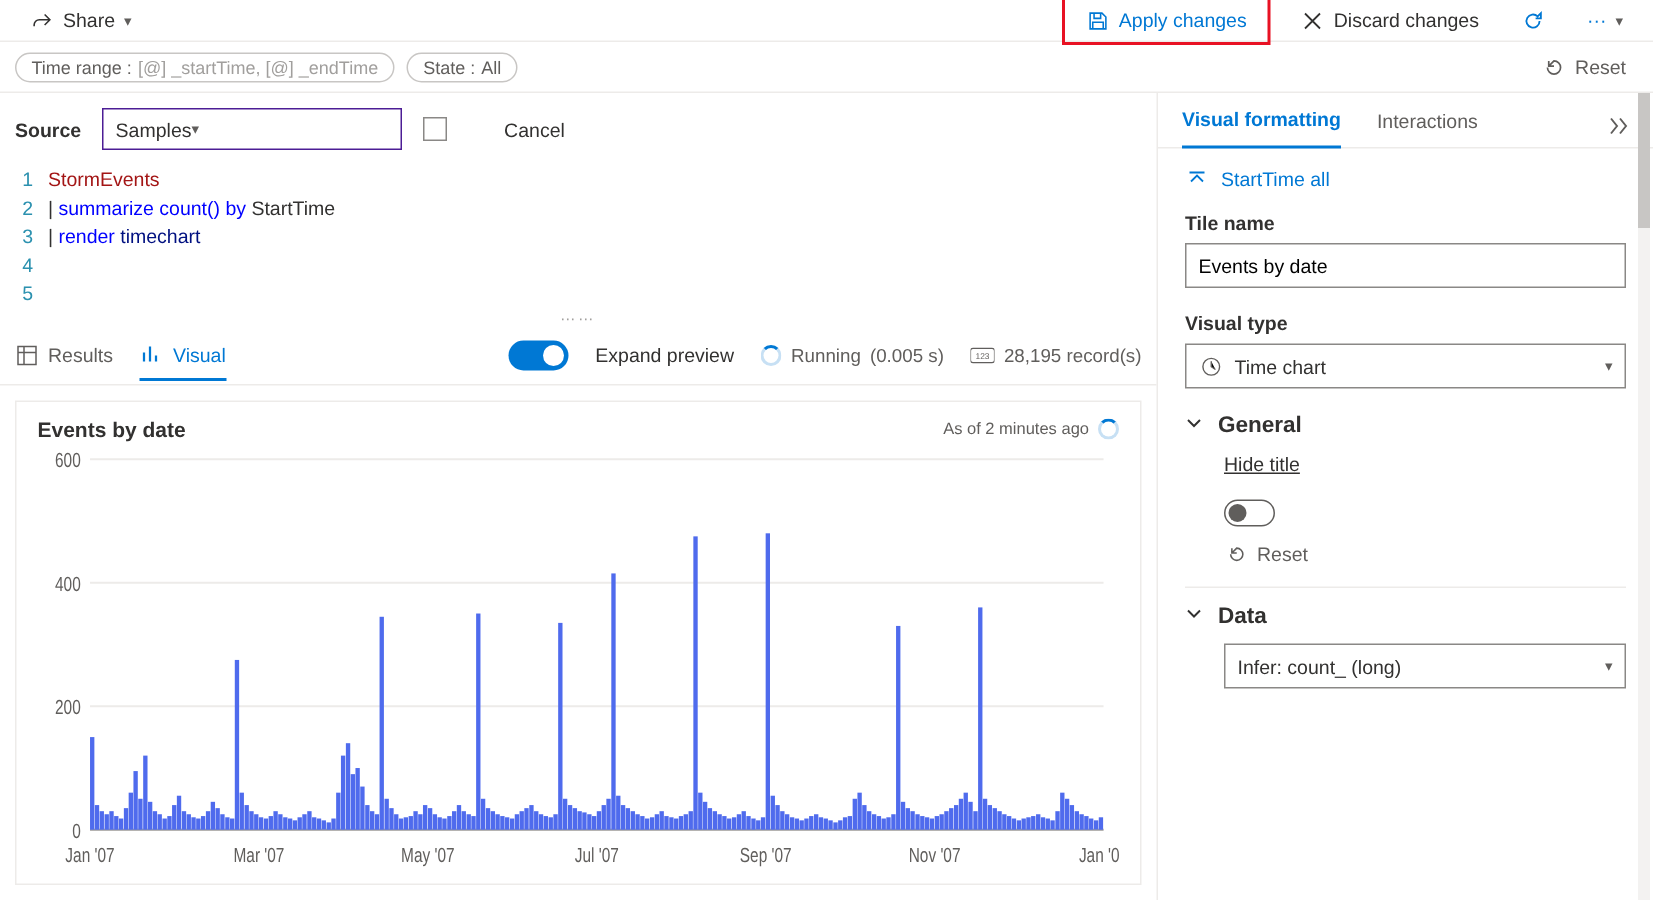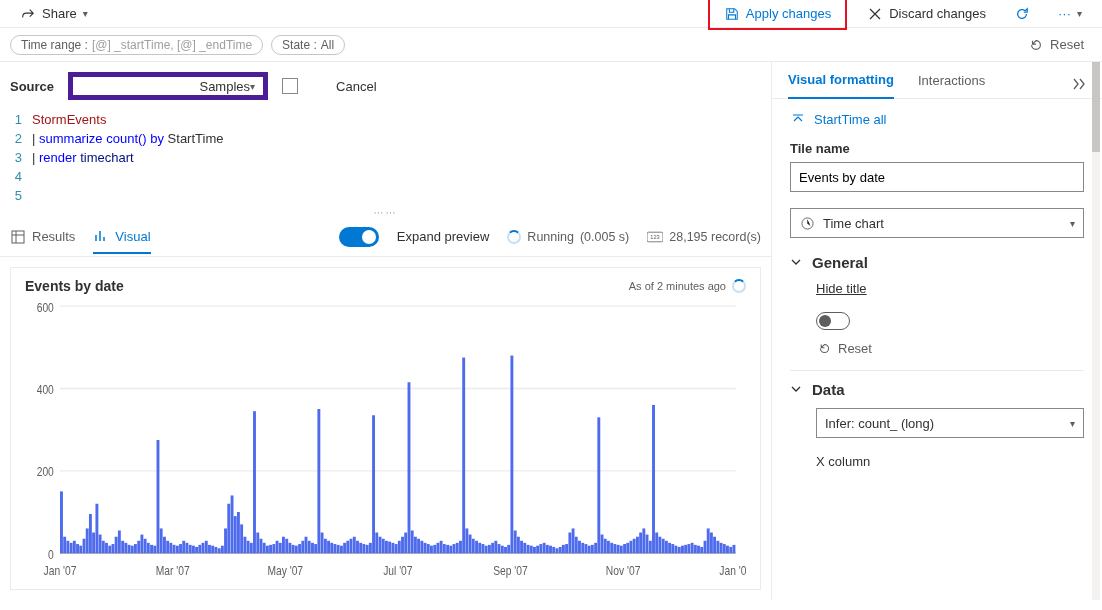--- a/index.html
+++ b/index.html
@@ -22,21 +22,21 @@
   .filter-row .right { margin-left: auto; display: flex; align-items: center; gap: 6px; color: #605e5c; }
 
   
   .main { display: flex; height: calc(610px - 38px - 34px); }
   .left-col { flex: 1; display: flex; flex-direction: column; border-right: 1px solid #edebe9; min-width: 0; }
   .right-col { width: 330px; display: flex; flex-direction: column; }
 
   
   .source-row { display: flex; align-items: center; gap: 14px; padding: 10px 10px 6px 10px; }
   .source-row label { font-weight: 600; }
-  .select { border: 5px solid #4c1d95; height: 28px; display: flex; align-items: center; padding: 0 8px; min-width: 200px; justify-content: flex-end; font-size: 13px; }
+  .select { border: 1px solid #4c1d95; height: 28px; display: flex; align-items: center; padding: 0 8px; min-width: 200px; justify-content: flex-start; font-size: 13px; }
   .checkbox-box { width: 16px; height: 16px; border: 1px solid #8a8886; }
   .cancel-btn { color: #323130; }
 
   
   .editor { display: flex; font-family: Consolas, monospace; font-size: 13px; padding: 4px 0 2px 0; }
   .gutter { width: 32px; text-align: right; color: #2b91af; padding-right: 10px; }
   .gutter div { line-height: 19px; }
   .code { flex: 1; }
   .code div { line-height: 19px; white-space: pre; }
   .kw { color: #0000ff; }
@@ -482,20 +482,21 @@
           <svg width="14" height="14" viewBox="0 0 14 14">
               <path stroke="#0078d4" stroke-width="1.2" fill="none" d="M3 9l4-4 4 4M2 3h10"></path>
             </svg>
         </span>
         <span>StartTime all</span>
       </div>
 
       <div class="field-label">Tile name</div>
       <input class="text-input" value="Events by date" style="">
 
+      <div class="field-label">Visual type</div>
       <div class="select-full">
         <span style="display:flex;align-items:center;gap:8px;">
           <span class="icon">
             <svg width="13" height="13" viewBox="0 0 14 14">
                 <circle cx="7" cy="7" r="6" fill="none" stroke="#605e5c"></circle>
                 <path stroke="#605e5c" d="M7 3v4l3 2"></path>
               </svg>
           </span>
           <span>Time chart</span>
         </span>
@@ -530,19 +531,18 @@
               <path stroke="#323130" stroke-width="1.3" fill="none" d="M2 4l4 4 4-4"></path>
             </svg>
         </span>
         <span>Data</span>
       </div>
       <div class="indent">
         <div class="select-full">
           <span>Infer: count_ (long)</span>
           <span class="chev-down">▾</span>
         </div>
-        <div class="field-label" style="font-weight:400;">X column</div>
       </div>
     </div>
     <div class="scrollbar-track"></div>
     <div class="scrollbar-thumb"></div>
   </div>
 </div>
 
 </body></html>

